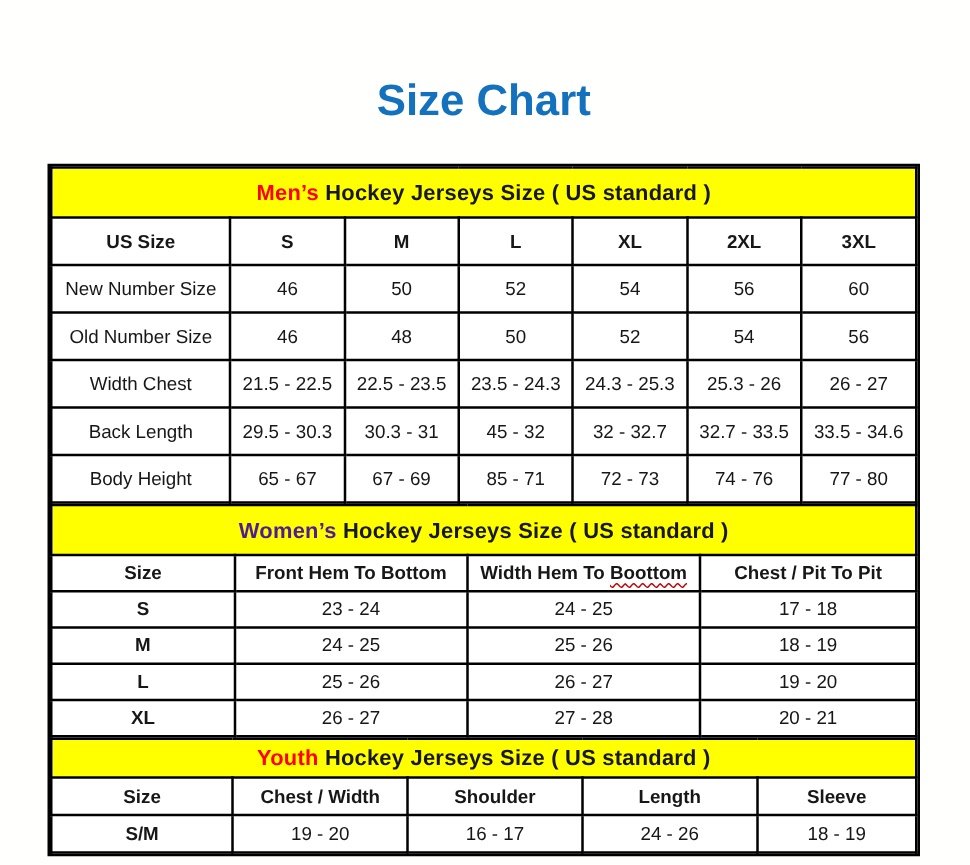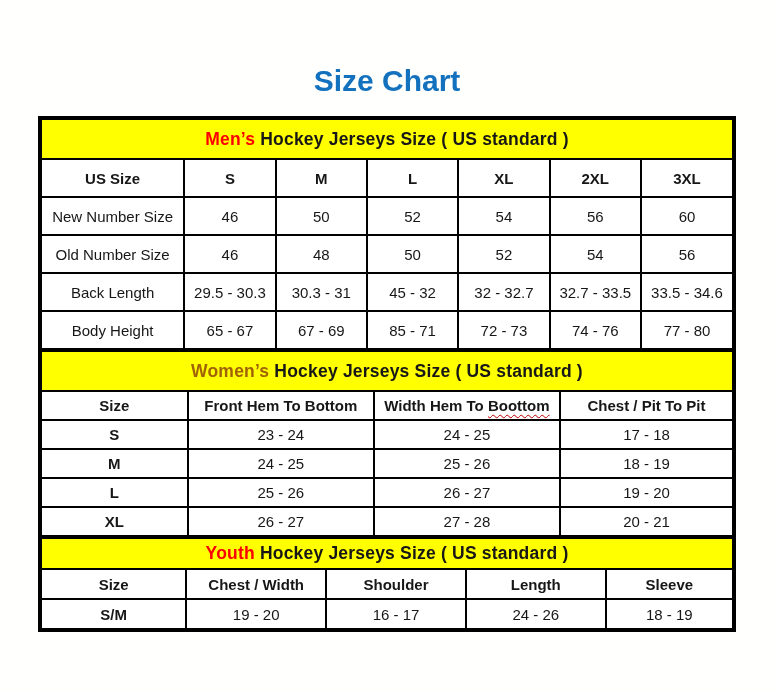--- a/index.html
+++ b/index.html
@@ -2,24 +2,24 @@
 <html><head>
 <meta charset="utf-8">
 <style>
   html,body{margin:0;padding:0;background:#ffffff;}
   .sheet{
     position:relative;width:776px;height:692px;background:#fffffe;
     font-family:"Liberation Sans",sans-serif;color:#171717;overflow:hidden;
   }
   .title{
     position:absolute;left:38px;top:62px;width:698px;text-align:center;
-    font-size:30px;font-weight:700;line-height:38px;
+    font-size:35px;font-weight:700;line-height:38px;
   }
   .chart{
-    position:absolute;left:38px;top:116px;width:698px;
+    position:absolute;left:38px;top:131px;width:698px;
     border:2px solid #000;background:#ffffff;box-sizing:border-box;
   }
   table.sec{width:100%;border-collapse:collapse;table-layout:fixed;}
   .sec td,.sec th{
     border:2px solid #000;text-align:center;vertical-align:middle;
     padding:0 2px;font-size:15px;font-weight:400;overflow:hidden;white-space:nowrap;
   }
   .sec th{font-weight:700;}
   .sec .row-label{font-weight:400;}
   .sec.bold-labels .row-label{font-weight:700;}
@@ -76,20 +76,29 @@
           <tr>
             <td class="row-label">Old Number Size</td>
             <td>46</td>
             <td>48</td>
             <td>50</td>
             <td>52</td>
             <td>54</td>
             <td>56</td>
           </tr>
           <tr>
+            <td class="row-label">Width Chest</td>
+            <td>21.5 - 22.5</td>
+            <td>22.5 - 23.5</td>
+            <td>23.5 - 24.3</td>
+            <td>24.3 - 25.3</td>
+            <td>25.3 - 26</td>
+            <td>26 - 27</td>
+          </tr>
+          <tr>
             <td class="row-label">Back Length</td>
             <td>29.5 - 30.3</td>
             <td>30.3 - 31</td>
             <td>45 - 32</td>
             <td>32 - 32.7</td>
             <td>32.7 - 33.5</td>
             <td>33.5 - 34.6</td>
           </tr>
           <tr>
             <td class="row-label">Body Height</td>
@@ -104,21 +113,21 @@
       </table>
     <table class="sec womens bold-labels">
         <colgroup>
           <col style="width: 21.2%;">
           <col style="width: 26.9%;">
           <col style="width: 26.9%;">
           <col style="width: 25%;">
         </colgroup>
         <tbody>
           <tr class="banner-row">
-            <td colspan="4" class="banner-cell" style="background: rgb(255, 255, 0);"><span class="banner-keyword" style="color: #a16207;">Women’s</span><span> Hockey Jerseys Size ( US standard )</span></td>
+            <td colspan="4" class="banner-cell" style="background: rgb(255, 255, 0);"><span class="banner-keyword" style="color: #4c1d95;">Women’s</span><span> Hockey Jerseys Size ( US standard )</span></td>
           </tr>
           <tr class="header-row">
             <th>Size</th>
             <th>Front Hem To Bottom</th>
             <th><span>Width Hem To </span><span class="squiggle">Boottom</span></th>
             <th>Chest / Pit To Pit</th>
           </tr>
           <tr>
             <td class="row-label">S</td>
             <td>23 - 24</td>

